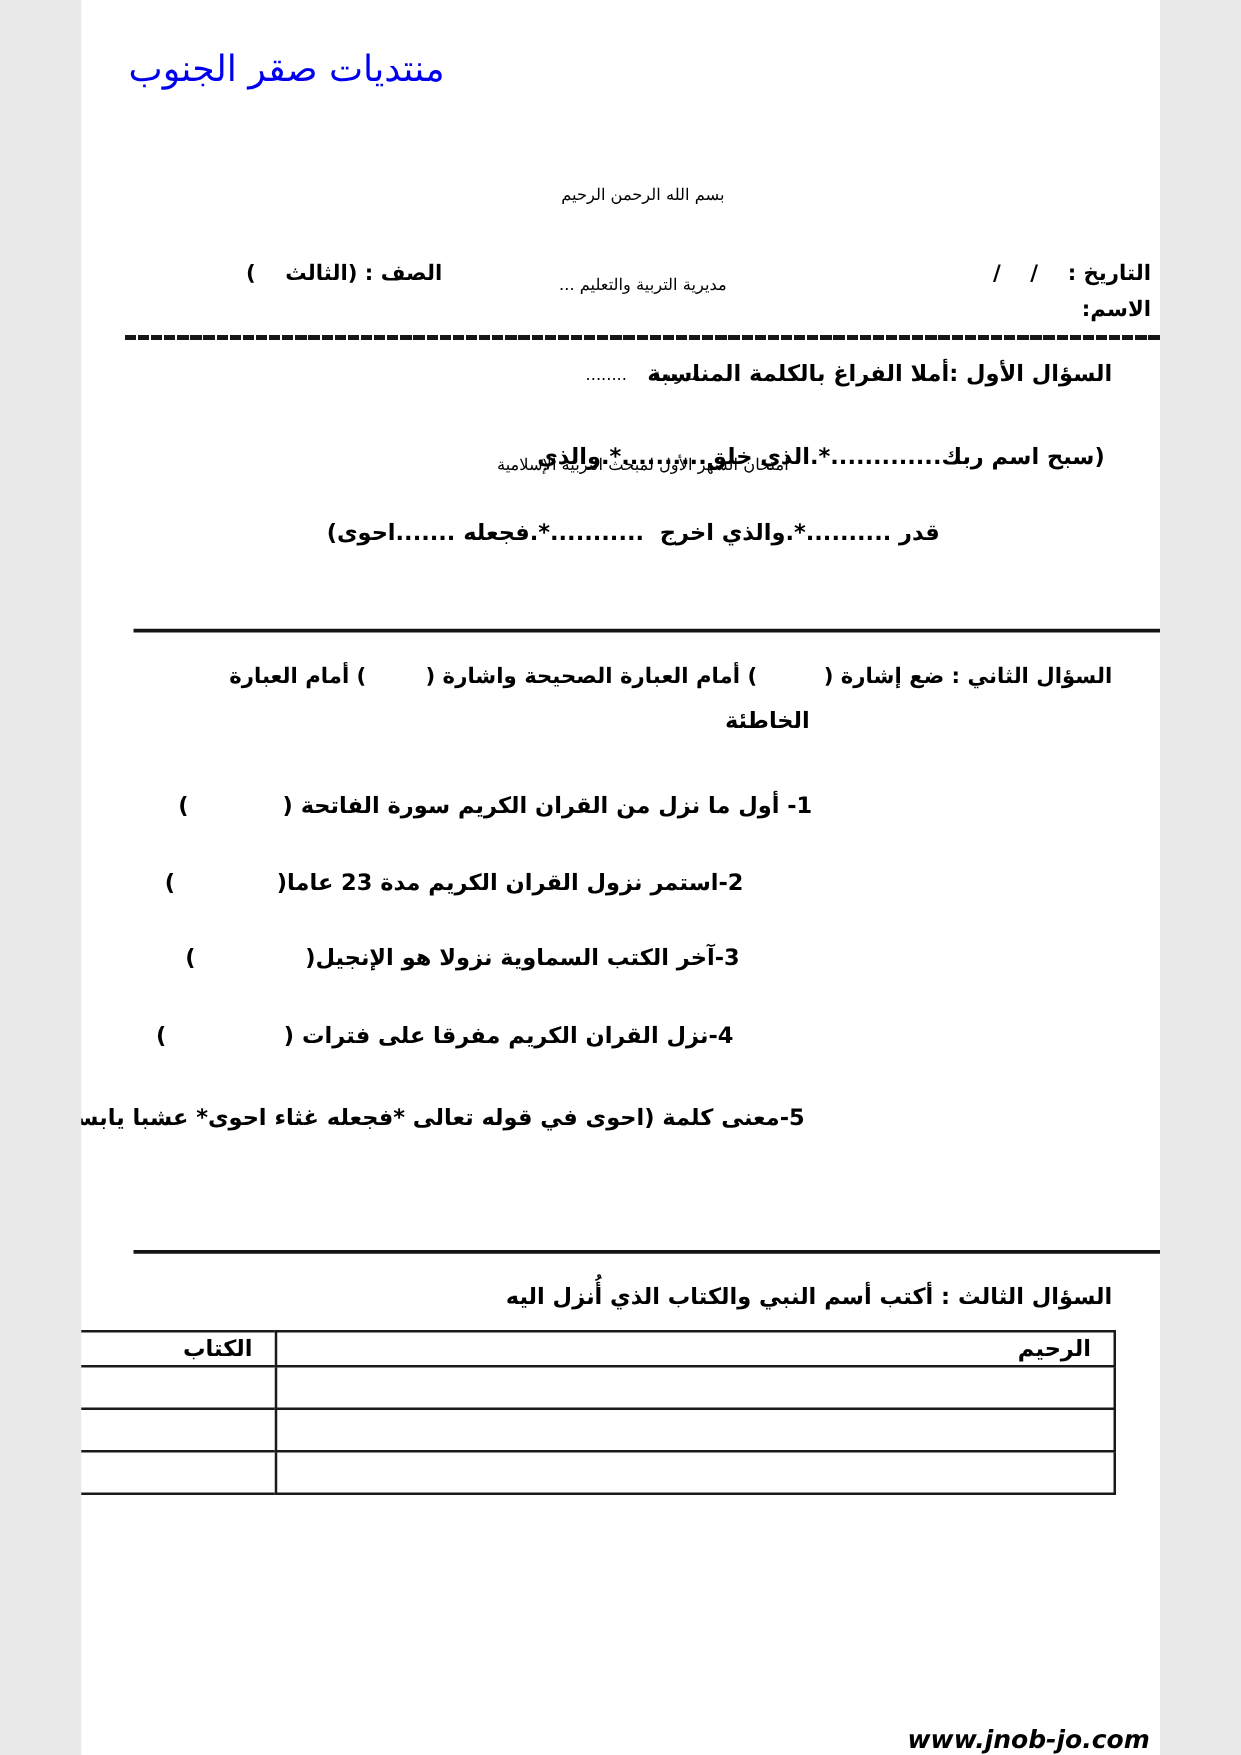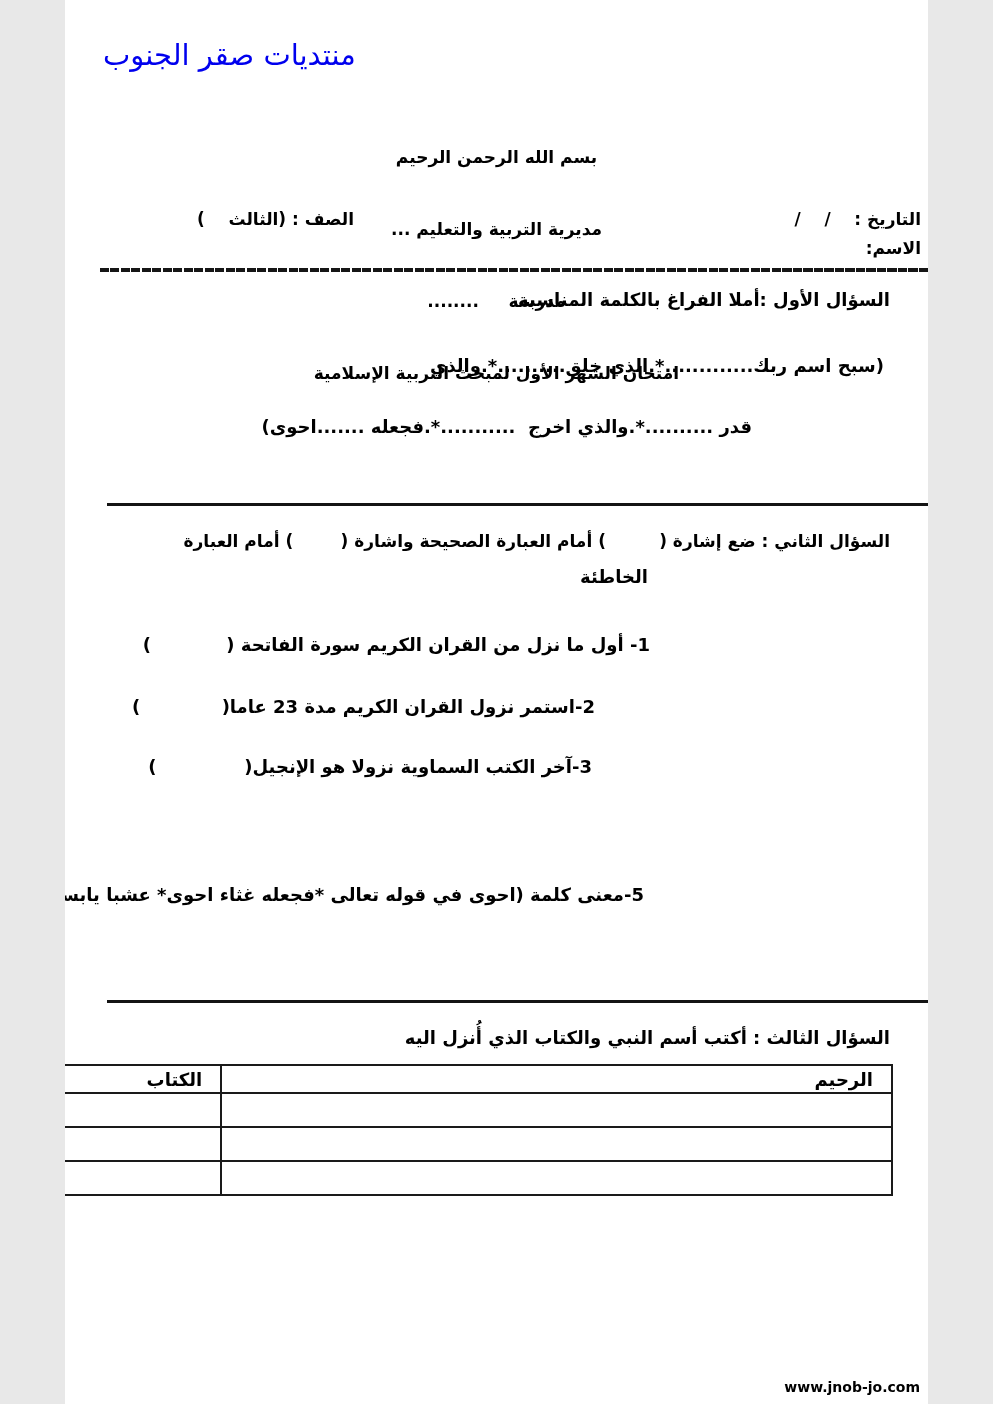--- a/index.html
+++ b/index.html
@@ -3,37 +3,37 @@
 <meta charset="utf-8">
 <style>
   html,body { margin:0; padding:0; background:#e8e8e8; }
   .page {
     position:relative; width:863px; height:1404px; margin:0 auto;
     background:#ffffff; direction:rtl; color:#000;
     font-family:"DejaVu Sans", sans-serif; overflow:hidden;
   }
   .abs { position:absolute; white-space:pre; }
   .site-name { font-size:29px; letter-spacing:0.5px; }
-  .hdr-block { position:absolute; top:97px; left:0; width:100%;
-    text-align:center; font-weight:bold; font-size:17px; line-height:24px; white-space:pre; }
+  .hdr-block { position:absolute; top:97px; left:18px; width:100%;
+    text-align:center; font-weight:normal; font-size:13px; line-height:24px; white-space:pre; }
   .info { font-size:17px; font-weight:bold; }
   .sep-dash { position:absolute; height:4px;
     background:repeating-linear-gradient(90deg,#161616 0 9px,#ffffff 9px 10.5px); }
   .sep-solid { position:absolute; height:3px; background:#141414; }
   .q { font-size:18px; font-weight:bold; }
   .q2long { font-size:17px; font-weight:bold; }
   table.ptable { position:absolute; top:1064px; right:35px; width:921px;
     border-collapse:collapse; table-layout:fixed; }
   table.ptable th, table.ptable td {
     border:2px solid #1a1a1a; font-size:18px; font-weight:bold;
     text-align:right; padding:1px 18px; height:30px; }
   table.ptable th { height:24px; }
   col.c-messenger { width:73%; }
   col.c-book { width:27%; }
-  .watermark { font-size:14px; font-weight:bold; 
+  .watermark { font-size:20px; font-weight:bold; font-style:italic;
     direction:ltr; font-family:"DejaVu Sans", sans-serif; }
 </style>
 </head>
 <body>
 
 <div class="page">
 
   <div class="abs site-name" style="left: 38px; top: 38px; color: rgb(0, 0, 238);">منتديات صقر الجنوب</div>
 
   <div class="hdr-block">
@@ -54,20 +54,21 @@
   <div class="abs q" style="top:416px; right:176px;">قدر ..........*.والذي اخرج  ...........*.فجعله .......احوى)</div>
 
   <div class="sep-solid" style="top:503px; left:42px; width:908px;"></div>
 
   <div class="abs q2long" style="top:531px; right:38px;margin-left:20px;">السؤال الثاني : ضع إشارة (         ) أمام العبارة الصحيحة واشارة (        ) أمام العبارة</div>
   <div class="abs q" style="top:566px; right:280px;">الخاطئة</div>
 
   <div class="abs q" style="top:634px; right:278px;">1- أول ما نزل من القران الكريم سورة الفاتحة (            )</div>
   <div class="abs q" style="top:696px; right:333px;">2-استمر نزول القران الكريم مدة 23 عاما(             )</div>
   <div class="abs q" style="top:756px; right:336px;">3-آخر الكتب السماوية نزولا هو الإنجيل(              )</div>
+  <div class="abs q" style="top:818px; right:341px;">4-نزل القران الكريم مفرقا على فترات (               )</div>
   <div class="abs q" style="top:884px; right:284px;">5-معنى كلمة (احوى في قوله تعالى *فجعله غثاء احوى* عشبا يابسا (            )</div>
 
   <div class="sep-solid" style="top:1000px; left:42px; width:908px;"></div>
 
   <div class="abs q" style="top:1027px; right:38px;margin-left:35px;">السؤال الثالث : أكتب أسم النبي والكتاب الذي أُنزل اليه</div>
 
   <table class="ptable">
     <colgroup>
         <col class="c-messenger">
         <col class="c-book">

